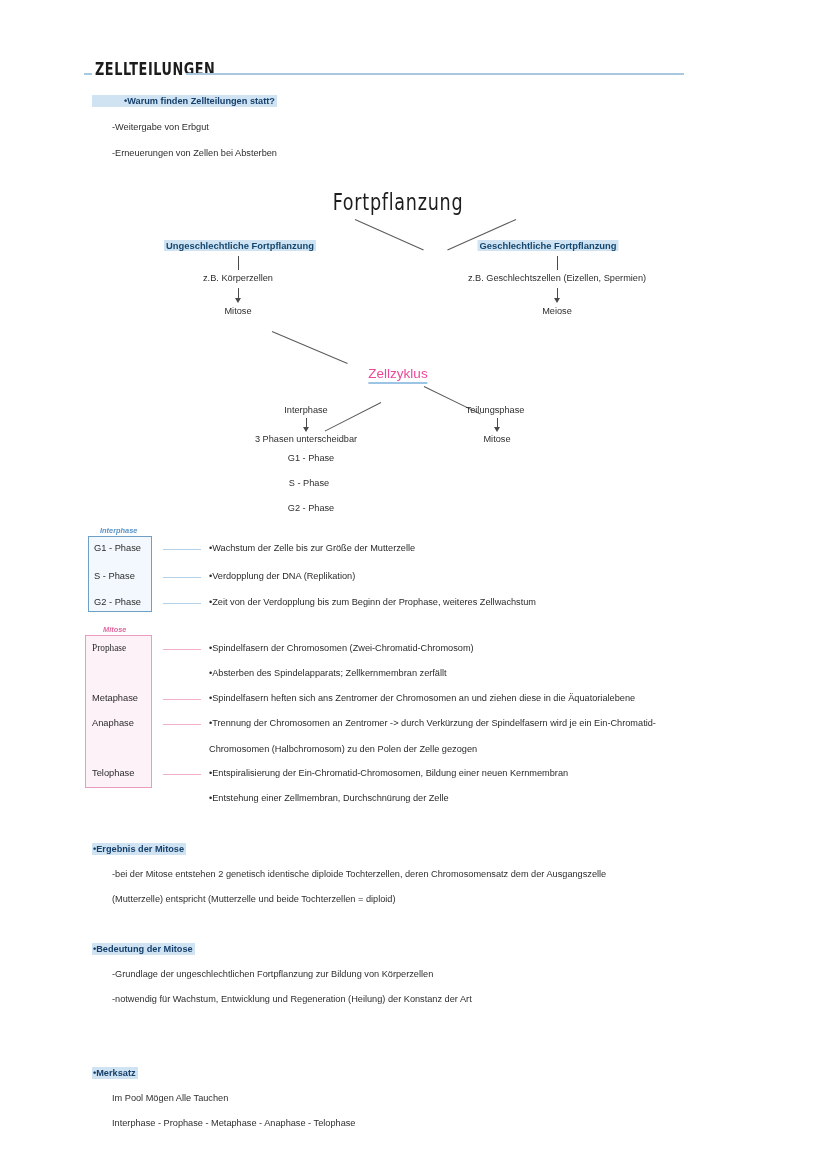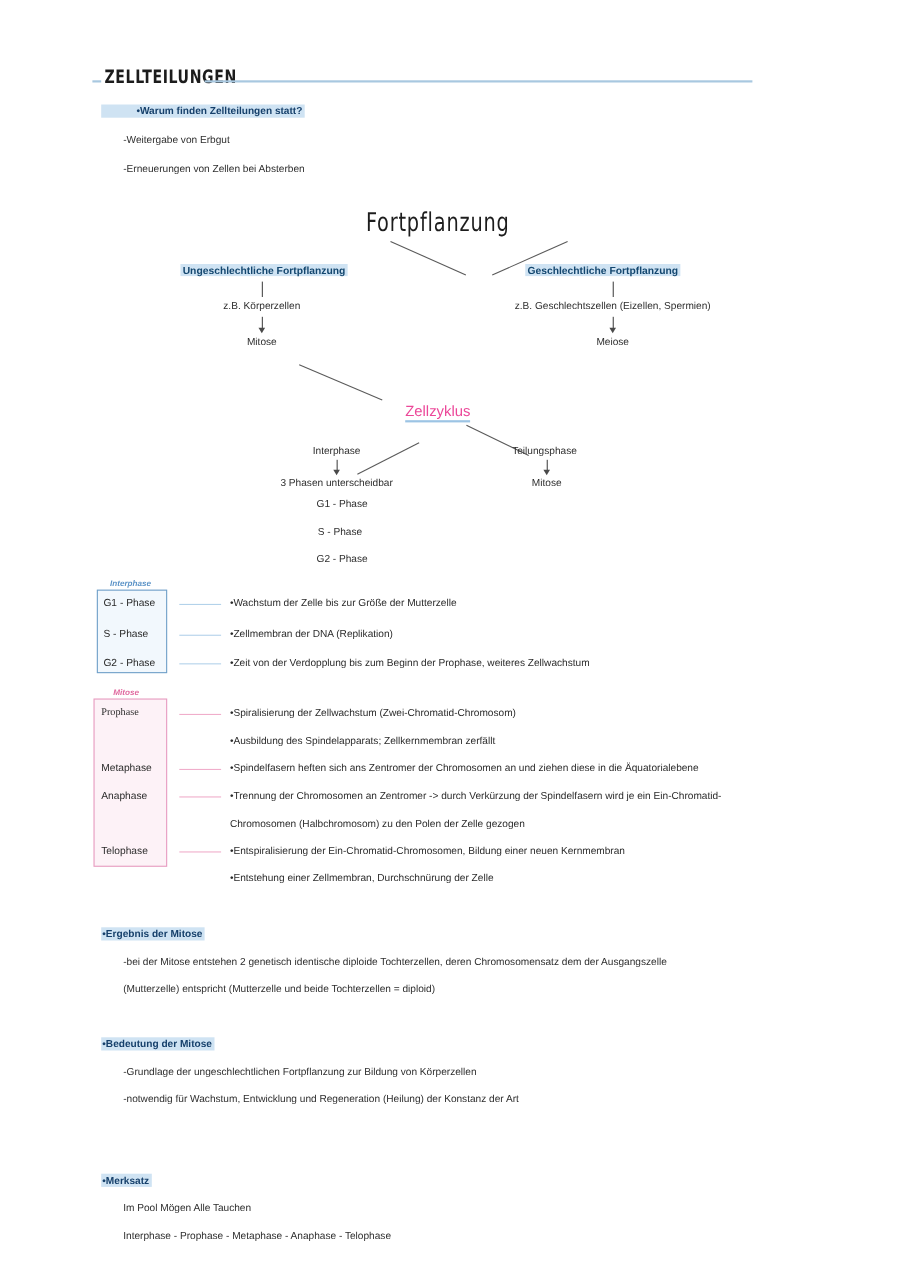--- a/index.html
+++ b/index.html
@@ -224,38 +224,38 @@
 
   <div class="abs phase-name" style="left:94px; top:543px;">G1 - Phase</div>
   <div class="abs phase-name" style="left:94px; top:571px;">S - Phase</div>
   <div class="abs phase-name" style="left:94px; top:597px;">G2 - Phase</div>
 
   <div class="abs conn conn-blue" style="left:163px; top:549px; width:38px;"></div>
   <div class="abs conn conn-blue" style="left:163px; top:577px; width:38px;"></div>
   <div class="abs conn conn-blue" style="left:163px; top:603px; width:38px;"></div>
 
   <div class="abs txt-body" style="left:209px; top:543px;">•Wachstum der Zelle bis zur Größe der Mutterzelle</div>
-  <div class="abs txt-body" style="left:209px; top:571px;">•Zellmembran der DNA (Replikation)</div>
+  <div class="abs txt-body" style="left:209px; top:571px;">•Verdopplung der DNA (Replikation)</div>
   <div class="abs txt-body" style="left:209px; top:597px;">•Zeit von der Verdopplung bis zum Beginn der Prophase, weiteres Zellwachstum</div>
 
   <div class="abs phase-box" id="mitose-box"></div>
   <div class="abs" id="mitose-tag">Mitose</div>
 
   <div class="abs phase-name" style="left:92px; top:643px;font-family:Liberation Serif, serif;">Prophase</div>
   <div class="abs phase-name" style="left:92px; top:693px;">Metaphase</div>
   <div class="abs phase-name" style="left:92px; top:718px;">Anaphase</div>
   <div class="abs phase-name" style="left:92px; top:768px;">Telophase</div>
 
   <div class="abs conn conn-pink" style="left:163px; top:649px; width:38px;"></div>
   <div class="abs conn conn-pink" style="left:163px; top:699px; width:38px;"></div>
   <div class="abs conn conn-pink" style="left:163px; top:724px; width:38px;"></div>
   <div class="abs conn conn-pink" style="left:163px; top:774px; width:38px;"></div>
 
-  <div class="abs txt-body" style="left:209px; top:643px;">•Spiralisierung der Zellwachstum (Zwei-Chromatid-Chromosom)</div>
-  <div class="abs txt-body" style="left:209px; top:668px;">•Ausbildung des Spindelapparats; Zellkernmembran zerfällt</div>
+  <div class="abs txt-body" style="left:209px; top:643px;">•Spindelfasern der Chromosomen (Zwei-Chromatid-Chromosom)</div>
+  <div class="abs txt-body" style="left:209px; top:668px;">•Absterben des Spindelapparats; Zellkernmembran zerfällt</div>
   <div class="abs txt-body" style="left:209px; top:718px;">•Trennung der Chromosomen an Zentromer -&gt; durch Verkürzung der Spindelfasern wird je ein Ein-Chromatid-</div>
   <div class="abs txt-body" style="left:209px; top:693px;">•Spindelfasern heften sich ans Zentromer der Chromosomen an und ziehen diese in die Äquatorialebene</div>
   <div class="abs txt-body" style="left:209px; top:744px;">Chromosomen (Halbchromosom) zu den Polen der Zelle gezogen</div>
   <div class="abs txt-body" style="left:209px; top:768px;">•Entspiralisierung der Ein-Chromatid-Chromosomen, Bildung einer neuen Kernmembran</div>
   <div class="abs txt-body" style="left:209px; top:793px;">•Entstehung einer Zellmembran, Durchschnürung der Zelle</div>
 
   <div class="abs hl" style="left:92px; top:843px;">•Ergebnis der Mitose</div>
   <div class="abs txt" style="left:112px; top:868px;">-bei der Mitose entstehen 2 genetisch identische diploide Tochterzellen, deren Chromosomensatz dem der Ausgangszelle</div>
   <div class="abs txt" style="left:112px; top:893px;">(Mutterzelle) entspricht (Mutterzelle und beide Tochterzellen = diploid)</div>
 

